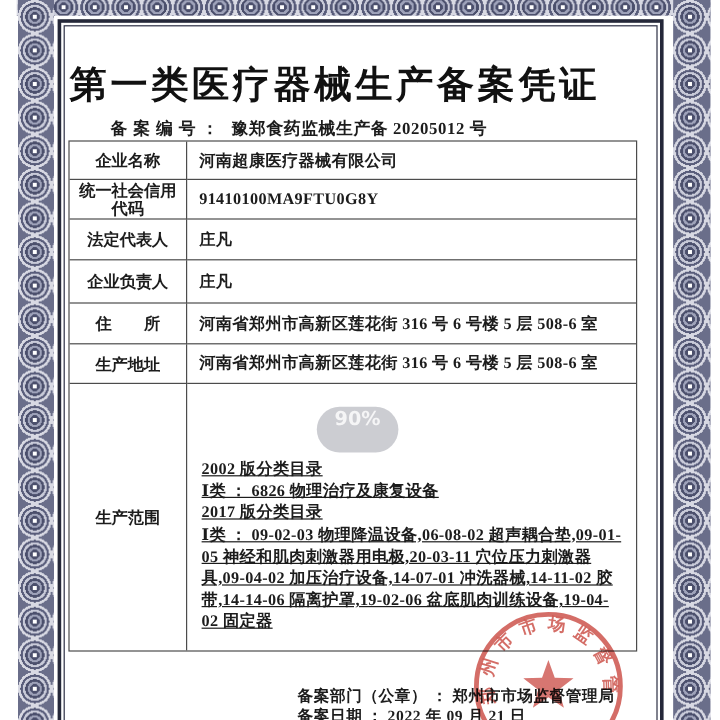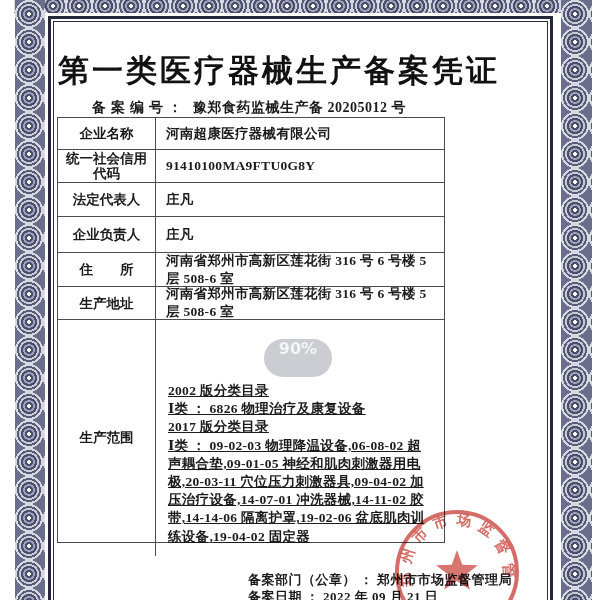--- a/index.html
+++ b/index.html
@@ -41,21 +41,21 @@
     font-family:"DejaVu Sans","Liberation Sans",sans-serif;
     font-weight:bold;font-size:31px;letter-spacing:3px;color:#111;
   }
   .filing-line{
     position:absolute;left:92px;top:99px;font-size:14px;font-weight:700;
   }
   .filing-line .lbl{letter-spacing:5px;text-align:center;}
   .filing-line .val{margin-left:6px;letter-spacing:0.5px;}
   
   .cert-table{
-    position:absolute;left:57px;top:117px;width:388px;height:426px;
+    position:absolute;left:57px;top:117px;width:474px;height:426px;
     border:1.5px solid #4c4c4c;box-sizing:border-box;
     display:grid;
     grid-template-columns:98px 1fr;
     grid-template-rows:32px 33px 34px 36px 34px 33px 1fr;
     font-size:13.5px;font-weight:600;
   }
   .tlabel{
     border-right:1.2px solid #4c4c4c;border-bottom:1.2px solid #4c4c4c;
     display:flex;align-items:center;justify-content:center;
     text-align:center;padding:0 4px;line-height:15px;

